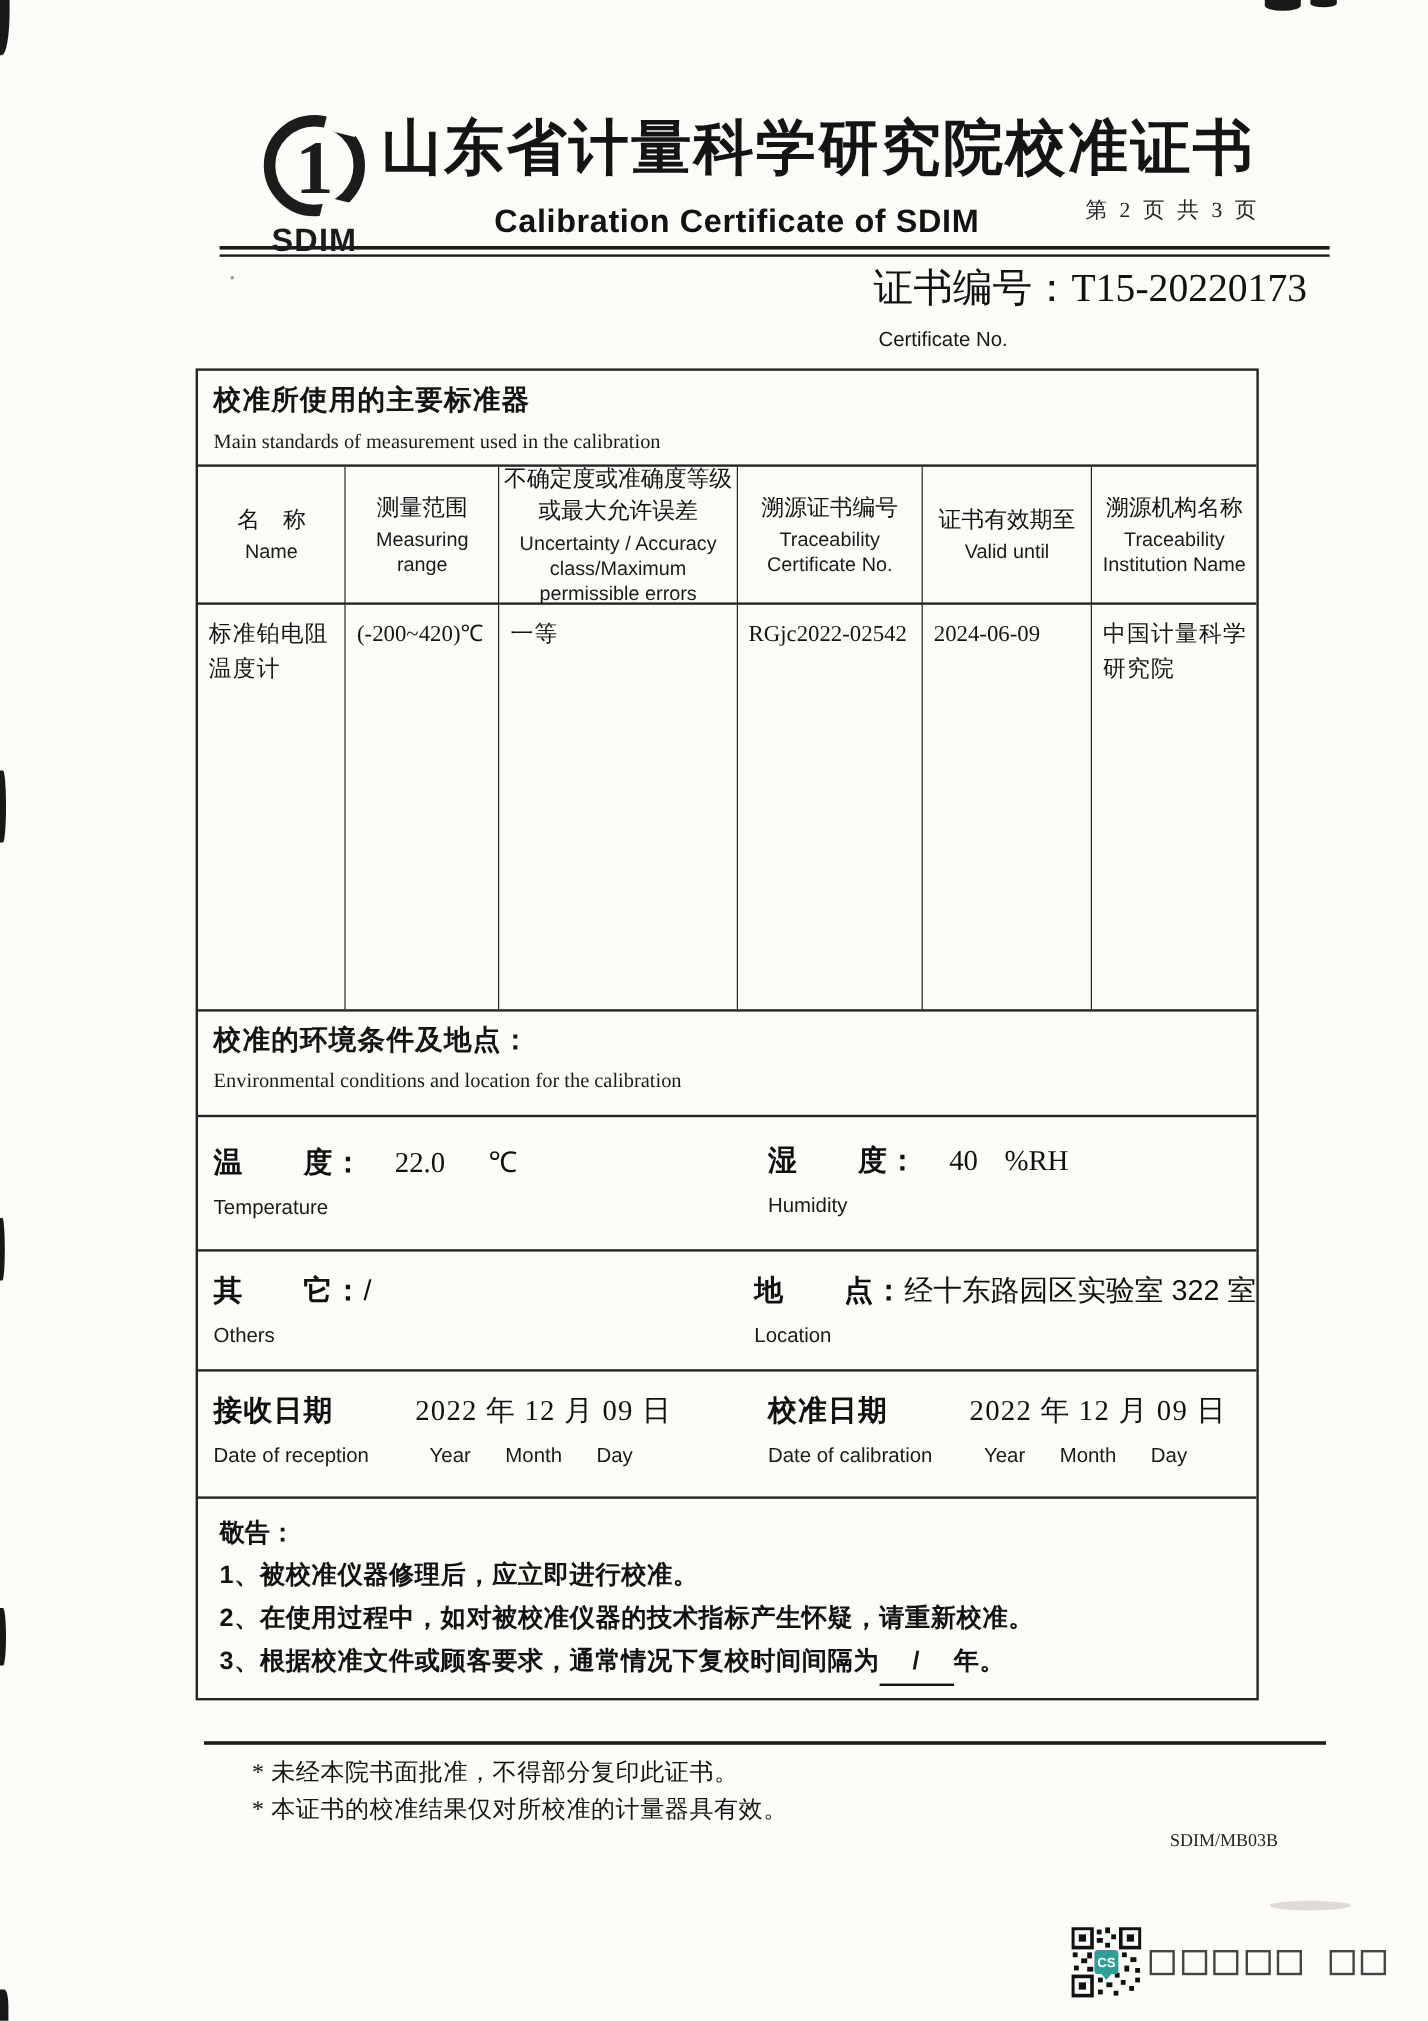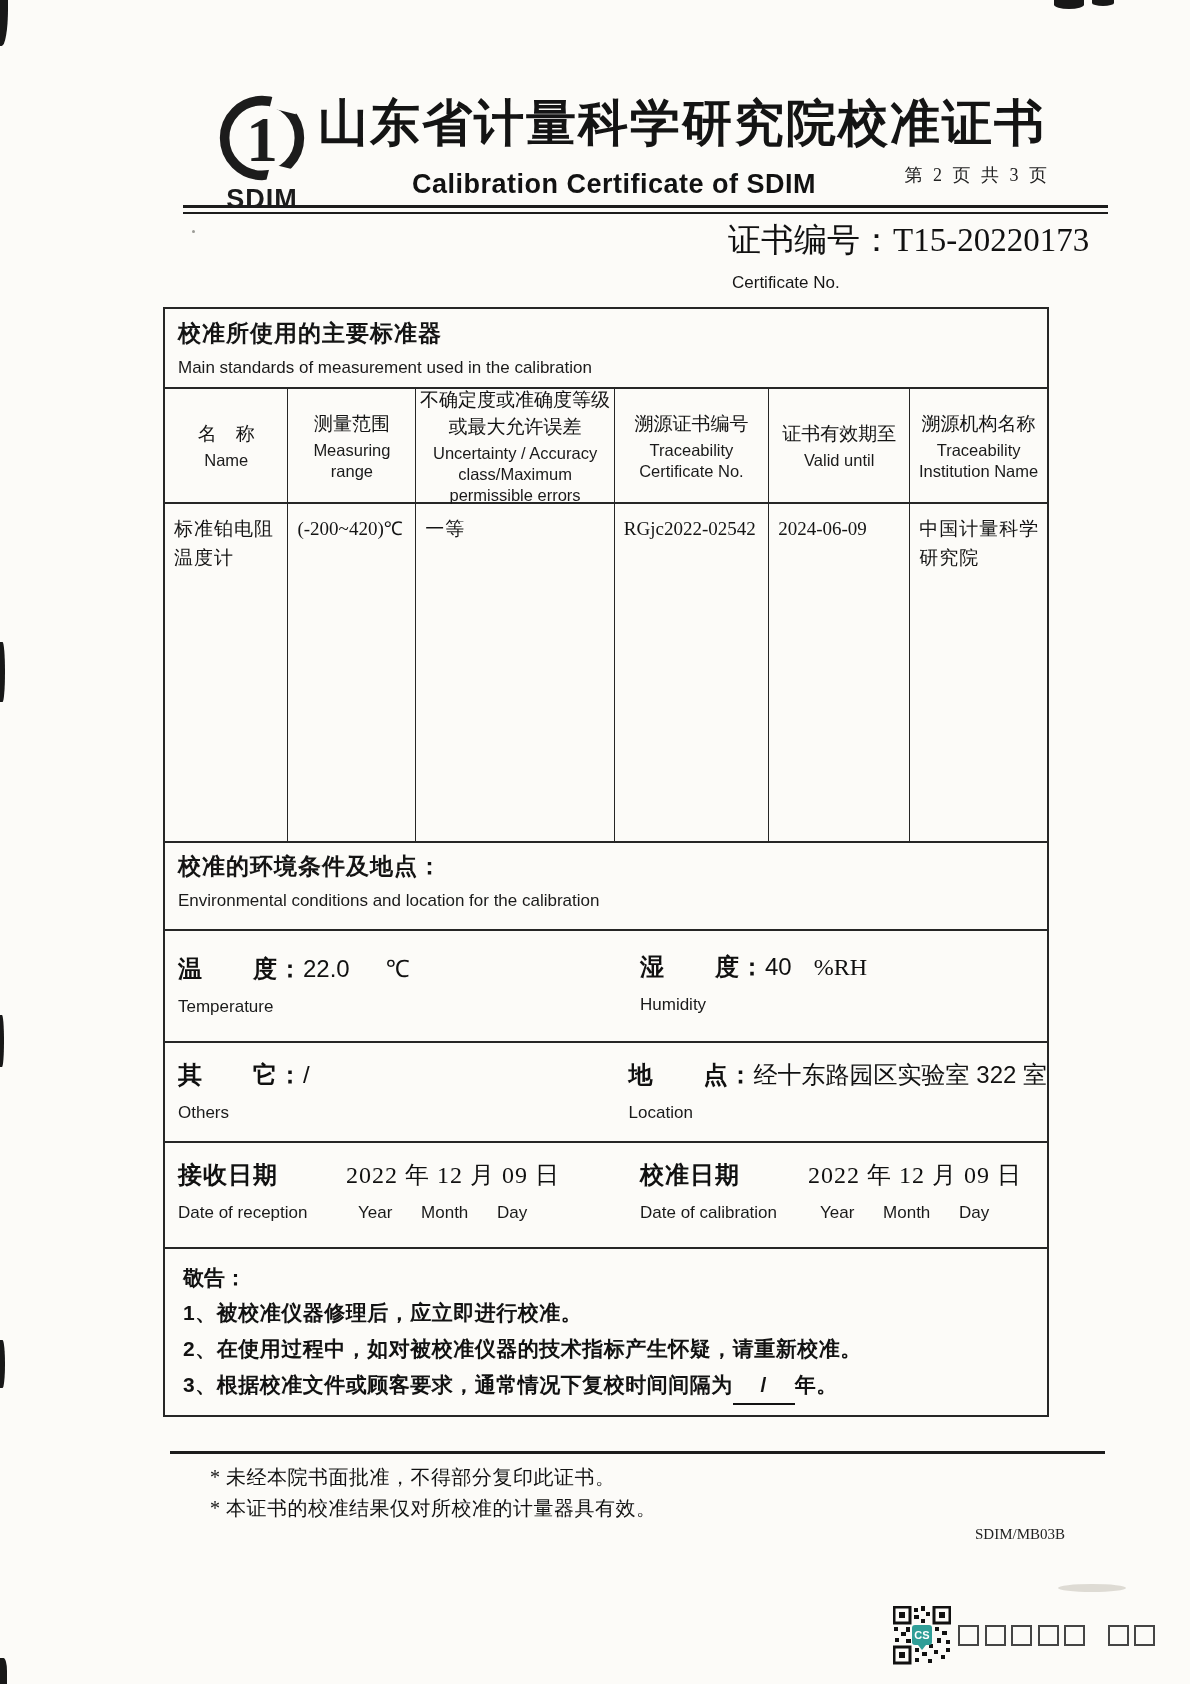--- a/index.html
+++ b/index.html
@@ -42,21 +42,21 @@
   }
   .double-rule { position:absolute; left:183px; top:205px; width:925px; height:9px;
     border-top:3px solid #1c1c1c; border-bottom:2px solid #1c1c1c; }
   .cert-no { position:absolute; left:728px; top:218px; }
   .cert-no-zh { font-family:"Liberation Serif", serif; font-size:33px; color:#111; }
   .cert-no-en { font-size:17px; margin-top:10px; margin-left:4px; color:#161616; }
 
   
   .main-box { position:absolute; left:163px; top:307px; width:886px; height:1110px;
     border:2px solid #262626; }
-  .sec-box { border-bottom:2px solid #262626; padding:9px 0 0 13px; }
+  .sec-box { border-bottom:2px solid #262626; padding:9px 0 0 13px;font-family:Liberation Serif, serif; }
   .sec-box.std { height:80px; }
   .sec-box.env { height:88px; padding-top:8px; }
   .sec-zh { font-size:23px; font-weight:700; letter-spacing:1px; color:#141414; }
   .sec-en { font-size:17px; margin-top:9px; color:#1a1a1a; }
 
   
   .std-table { display:grid; grid-template-columns:14% 14.5% 22.5% 17.5% 16% auto;
     grid-template-rows:115px 337px; border-bottom:2px solid #262626; }
   .th { border-right:1.5px solid #262626; border-bottom:2px solid #262626;
     display:flex; flex-direction:column; justify-content:center; align-items:center;
@@ -69,21 +69,21 @@
   .td.num { font-family:"Liberation Serif", serif; letter-spacing:0; }
 
   
   .env-row { display:flex; border-bottom:2px solid #262626; padding:20px 0 0 13px; }
   .env-row.r1 { height:112px; }
   .env-row.r2 { height:100px; padding-top:16px; }
   .env-group { width:462px; }
   .env-group.g2 { width:auto; }
   .env-big { font-size:24px; color:#101010; white-space:nowrap; }
   .env-lbl { font-weight:700; letter-spacing:1px; }
-  .env-val { font-family:Liberation Sans, sans-serif; }
+  .env-val { font-family:Liberation Serif, serif; margin-left:26px; }
   .env-unit { font-family:"Liberation Serif", serif; margin-left:36px; }
   .env-unit.tight { margin-left:22px; }
   .env-en { font-size:17px; margin-top:12px; color:#1a1a1a; }
 
   
   .dates-row { display:flex; border-bottom:2px solid #262626; height:106px; padding:16px 0 0 13px; }
   .date-group { display:flex; width:462px; }
   .date-group.g2 { width:auto; }
   .dg-left { width:158px; }
   .dg-big { font-size:24px; font-weight:700; letter-spacing:1px; color:#101010; white-space:nowrap; }

